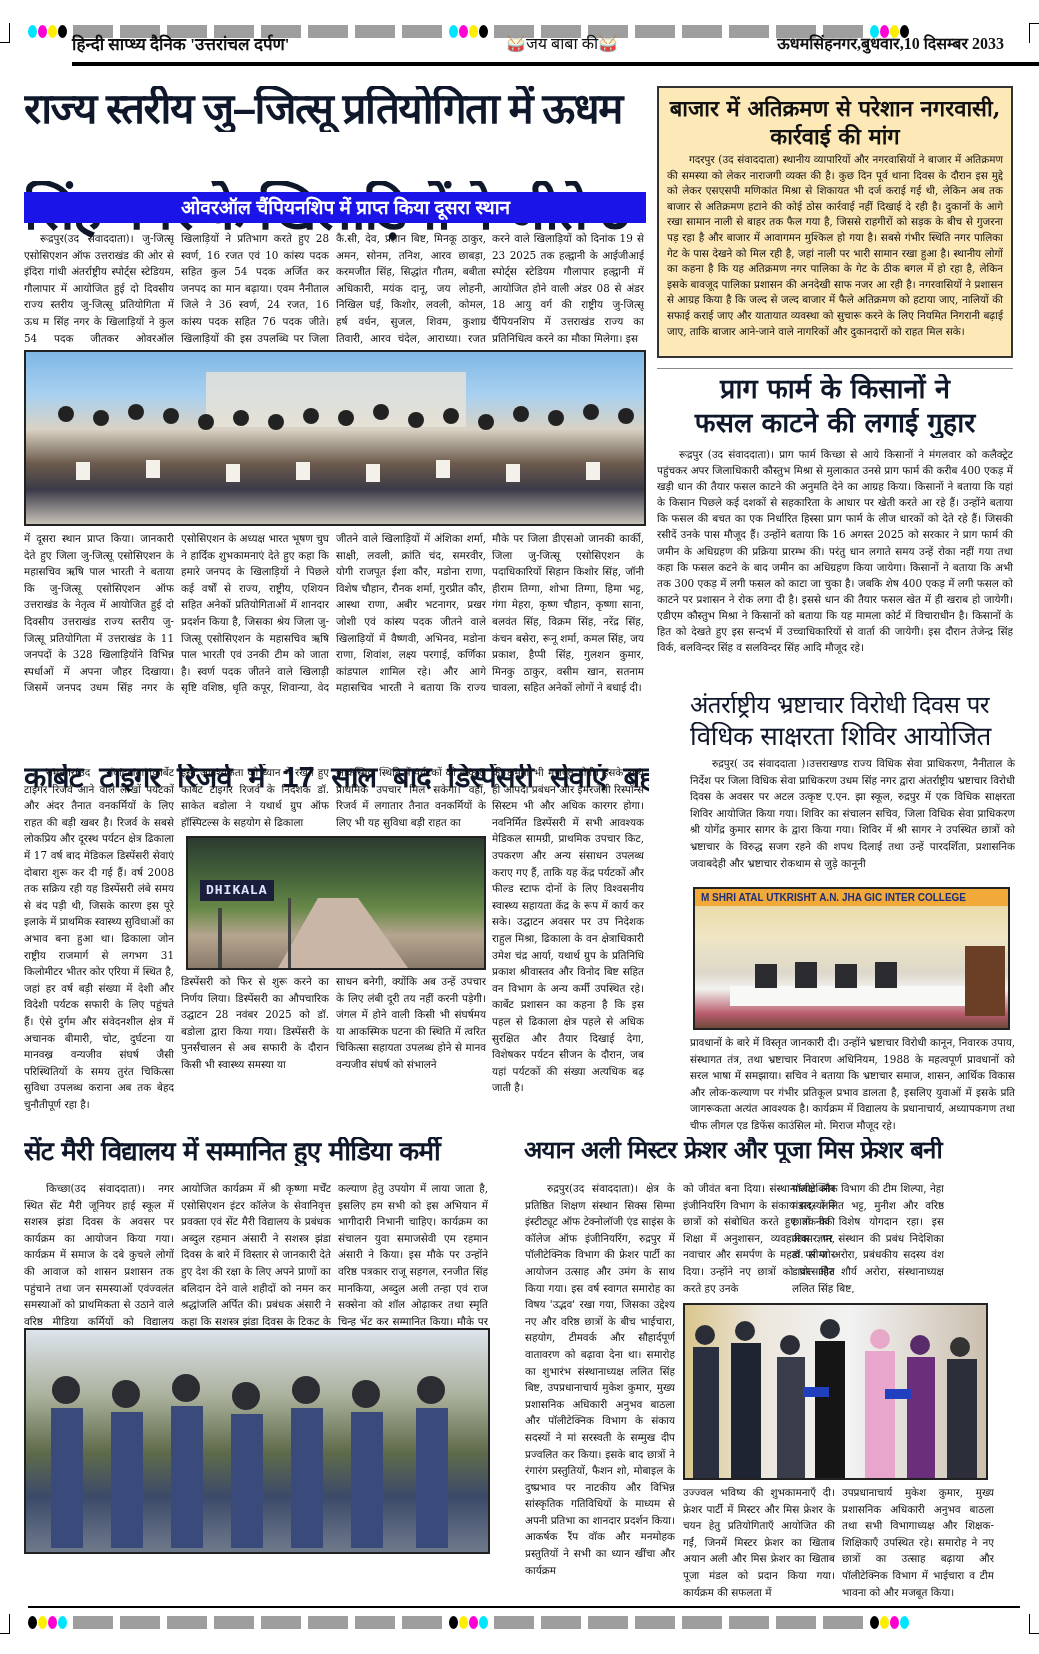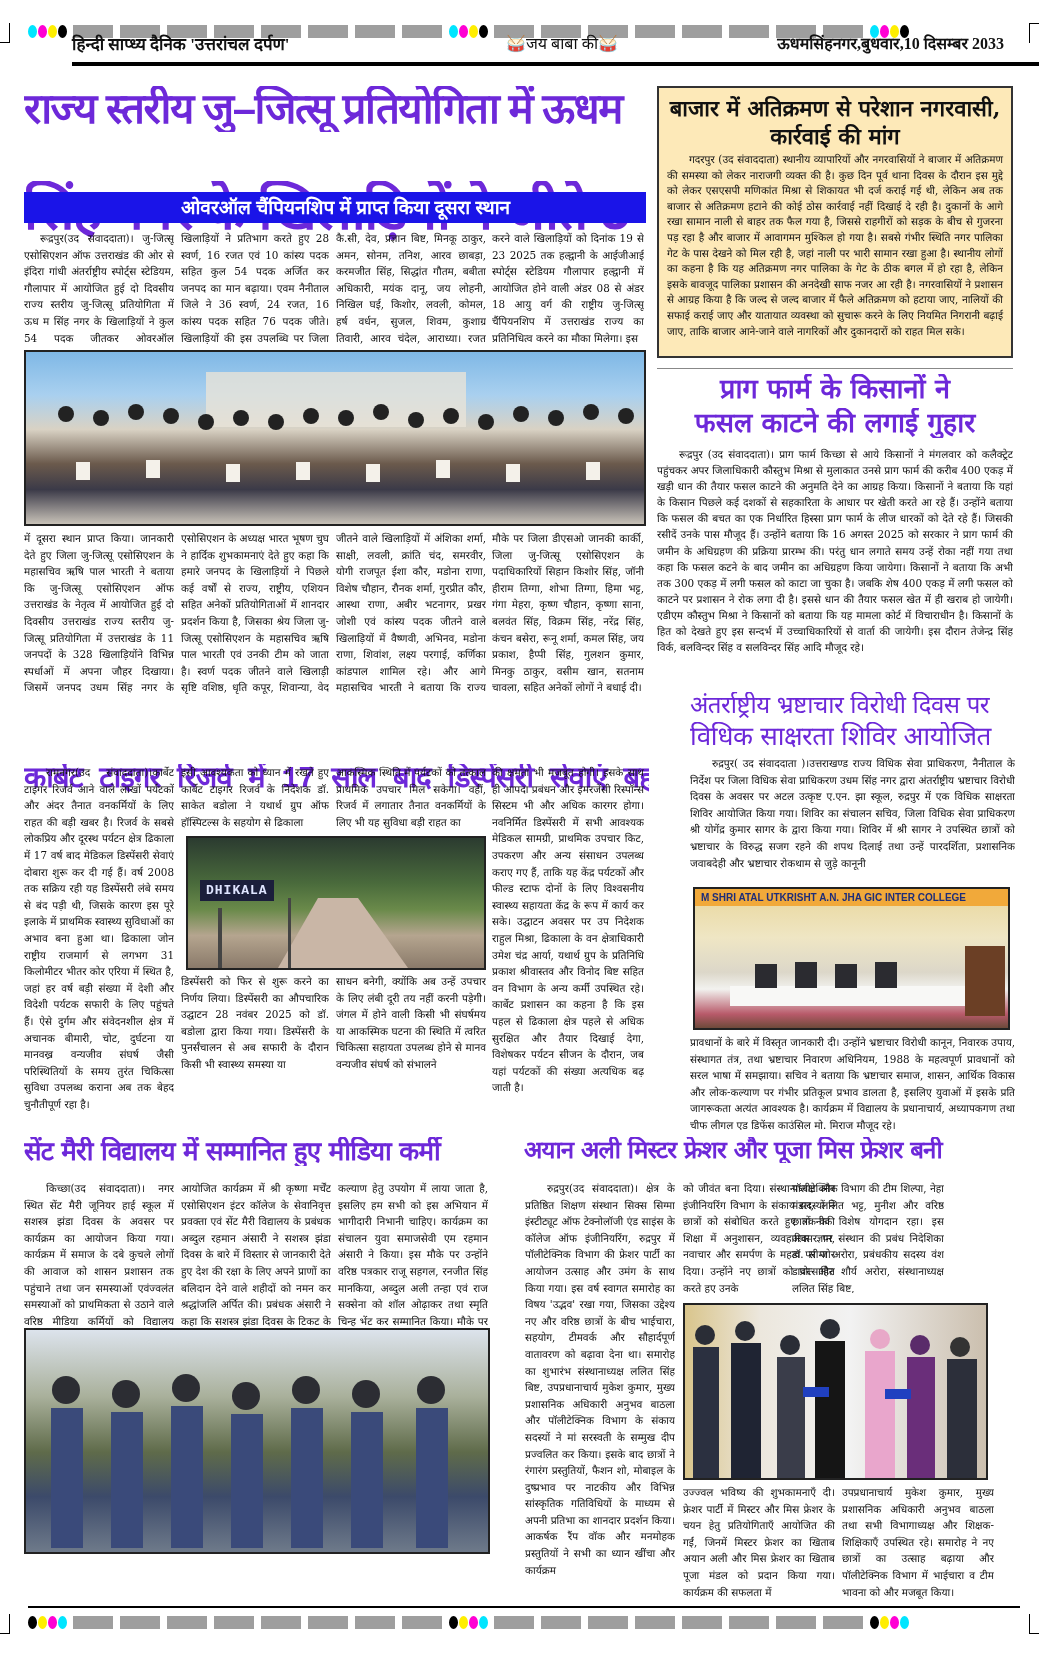--- a/index.html
+++ b/index.html
@@ -12,21 +12,21 @@
   .dot { width: 9px; height: 13px; border-radius: 50%; display: inline-block; }
   .blocks { display: flex; gap: 7px; margin-right: 7px; }
   .blk { width: 40px; height: 13px; background: #9e9e9e; display: inline-block; }
 
   .masthead { position: absolute; top: 24px; left: 28px; width: 992px; height: 42px; display: flex; align-items: center; border-bottom: 4px solid #000; font-family: "Liberation Serif", serif; margin-left: 44px; }
   .mh-left { font-size: 17px; font-weight: bold; width: 380px; }
   .mh-mid { font-size: 16px; width: 220px; text-align: center; }
   .mh-right { font-size: 16px; font-weight: bold; flex: 1; text-align: right; padding-right: 30px; }
   .mh-page { font-size: 30px; font-weight: bold; font-family: "Liberation Sans", sans-serif; width: 30px; text-align: right; }
 
-  .headline { position: absolute; font-family: "Liberation Sans", sans-serif; font-weight: bold; color: #6d28d9; line-height: 1.1; white-space: nowrap; overflow: hidden; }
+  .headline { position: absolute; font-family: "Liberation Sans", sans-serif; font-weight: bold; color: #0f172a; line-height: 1.1; white-space: nowrap; overflow: hidden; }
   .h-serif { font-family: "DejaVu Serif", serif; font-weight: bold; }
 
   .col { position: absolute; font-size: 10.4px; line-height: 16.6px; text-align: justify; overflow: hidden; color: #111; }
 
   .photo { position: absolute; border: 2px solid #222; overflow: hidden; }
 
   .box { position: absolute; background: #fde9b8; border: 2px solid #333; padding: 6px 8px; overflow: hidden; }
   .rule { position: absolute; background: #000; height: 2px; }
   .thinrule { position: absolute; background: #888; height: 1px; }
 

